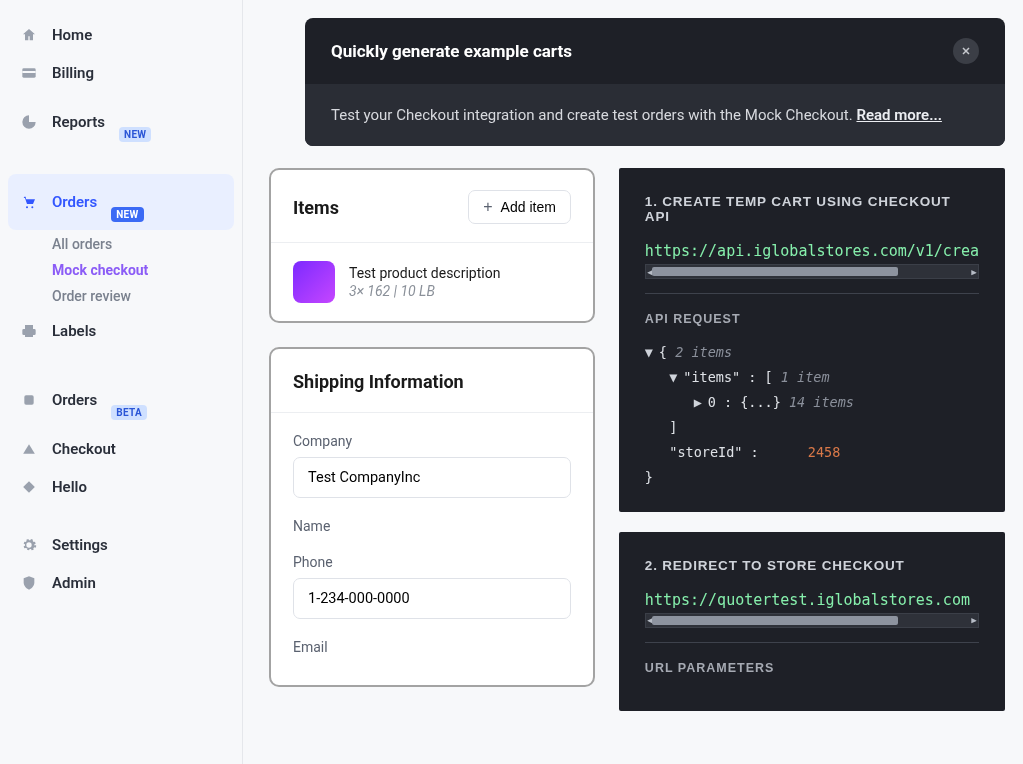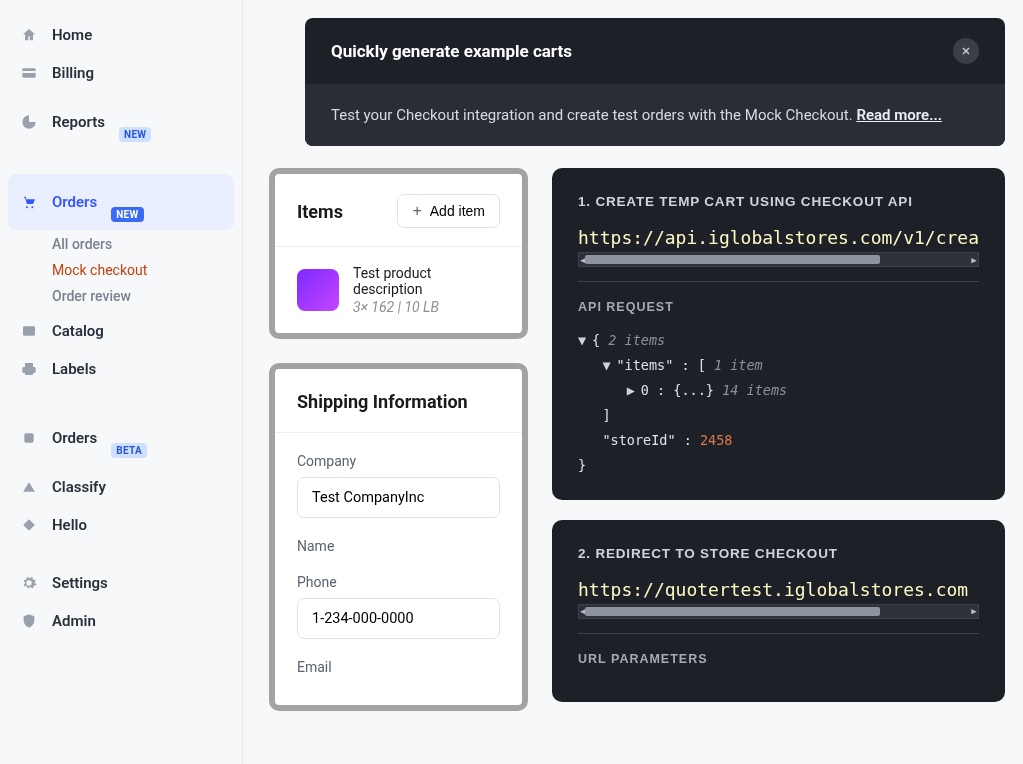--- a/index.html
+++ b/index.html
@@ -6,72 +6,72 @@
 html, body { height: 100%; font-family: -apple-system, BlinkMacSystemFont, "Segoe UI", Roboto, sans-serif; background: #f7f8fa; color: #1a1a1a; }
 .app { display: flex; height: 764px; width: 1023px; overflow: hidden; }
 
 
 .sidebar { width: 243px; background: #f7f8fa; border-right: 1px solid #e5e7eb; padding: 18px 8px; overflow-y: auto; }
 .nav-item { display: flex; align-items: center; gap: 14px; padding: 8px 12px; font-size: 15px; font-weight: 600; color: #2a2f3a; border-radius: 8px; cursor: pointer; margin-bottom: 4px; }
 .nav-item .icon { width: 18px; height: 18px; display: flex; align-items: center; justify-content: center; color: #9aa1ad; flex-shrink: 0; }
 .nav-item.active { background: #e9efff; color: #3357ff; }
 .nav-item.active .icon { color: #3357ff; }
 .nav-sub { padding-left: 44px; font-size: 14px; font-weight: 500; color: #7a818e; margin: 6px 0 10px; cursor: pointer; }
-.nav-sub.active { color: #c2410c; font-weight: 400; }
+.nav-sub.active { color: #8b5cf6; font-weight: 700; }
 .badge { display: inline-block; font-size: 10px; font-weight: 700; letter-spacing: .3px; background: #3b6af5; color: #fff; border-radius: 4px; padding: 2px 5px; margin-top: 25px; }
 .badge.light { background: #cfe0ff; color: #2a55d6; }
 .nav-spacer { height: 20px; }
 
 
 .main { flex: 1; overflow-y: auto; padding: 18px 18px 0 26px; display: flex; flex-direction: column; gap: 22px; }
 
 
 .banner { background: #1e2027; border-radius: 8px; color: #eceef2; overflow: hidden; margin-left: 36px; }
 .banner-top { display: flex; align-items: center; justify-content: space-between; padding: 20px 26px; }
 .banner-top h2 { font-size: 17px; font-weight: 700; color: #fff; }
 .banner-close { width: 26px; height: 26px; border-radius: 50%; background: #3b3e46; display: flex; align-items: center; justify-content: center; color: #c6c9ce; cursor: pointer; }
 .banner-sub { background: #2a2d35; padding: 22px 26px; font-size: 15px; color: #d7d9de; }
 .banner-sub a { color: #eceef2; text-decoration: underline; font-weight: 600; cursor: pointer; }
 
 .cols { display: flex; gap: 24px; align-items: flex-start; }
 .col-left { width: 376px; display: flex; flex-direction: column; gap: 24px; }
 .col-right { flex: 1; display: flex; flex-direction: column; gap: 20px; }
 
-.card { background: #fff; border: 6px solid #a3a3a3; border-radius: 10px; overflow: hidden; }
+.card { background: #fff; border: 2px solid #a3a3a3; border-radius: 10px; overflow: hidden; }
 .card-head { display: flex; align-items: center; justify-content: space-between; padding: 20px 22px 18px; }
 .card-head h3 { font-size: 18px; font-weight: 700; }
 .btn { display: inline-flex; align-items: center; gap: 8px; border: 1px solid #dfe2e8; background: #fff; padding: 8px 14px; border-radius: 7px; font-size: 14px; font-weight: 500; cursor: pointer; }
 .btn .plus { font-size: 16px; line-height: 1; color: #5b6270; }
 
 .item-row { display: flex; align-items: center; gap: 14px; border-top: 1px solid #eceef1; padding: 18px 22px; }
 .thumb { width: 42px; height: 42px; border-radius: 8px; background: linear-gradient(135deg, #7c2aff, #c546ff); flex-shrink: 0; }
 .item-desc { font-size: 14px; }
 .item-desc .meta { color: #8a9099; font-style: italic; margin-top: 2px; }
 
 .form-sec { padding: 0 22px 22px; }
 .form-title { padding: 22px 22px 20px; border-bottom: 1px solid #eceef1; }
 .form-title h3 { font-size: 18px; font-weight: 700; }
 .field { margin-top: 20px; }
 .field label { display: block; font-size: 14px; color: #5b6270; margin-bottom: 8px; }
 .field input { width: 100%; border: 1px solid #dfe2e8; border-radius: 7px; padding: 11px 14px; font-size: 14.5px; font-family: inherit; }
 
 
-.api-card { background: #1e2027; border-radius: 10px; padding: 26px 26px 22px; color: #dfe2e7; font-family: ui-monospace, SFMono-Regular, Menlo, monospace; font-size: 13.5px; }
+.api-card { background: #1e2027; border-radius: 2px; padding: 26px 26px 22px; color: #dfe2e7; font-family: ui-monospace, SFMono-Regular, Menlo, monospace; font-size: 13.5px; }
 .api-title { font-weight: 700; letter-spacing: .8px; font-size: 13.5px; color: #cfd3da; font-family: -apple-system, sans-serif; margin-bottom: 18px; }
-.api-url { color: #fef9c3; white-space: nowrap; overflow: hidden; font-size: 18px; margin-bottom: 4px; }
+.api-url { color: #86efac; white-space: nowrap; overflow: hidden; font-size: 15px; margin-bottom: 4px; }
 .api-scroll { height: 15px; background: #2e3139; border: 1px solid #3b3f48; position: relative; margin-bottom: 14px; }
 .api-scroll .scroll-thumb { position: absolute; left: 6px; top: 2px; height: 9px; width: 74%; background: #8d939f; border-radius: 2px; }
 .api-scroll .arrow { position: absolute; top: 1px; width: 10px; height: 11px; color: #b7bcc6; font-size: 9px; display: flex; align-items: center; justify-content: center; }
 .api-scroll .arrow.l { left: -1px; }
 .api-scroll .arrow.r { right: -1px; }
 .hr { border-top: 1px solid #3e424c; margin: 6px 0 18px; }
 .api-label { font-weight: 700; letter-spacing: 1px; font-size: 12.5px; color: #a6aab3; font-family: -apple-system, sans-serif; margin-bottom: 14px; }
 .json-tree { line-height: 1.85; white-space: pre; font-size: 13.5px; }
 .json-tree .muted { color: #8b909b; font-style: italic; }
-.json-tree .num { color: #d97848; }
+.json-tree .num { color: #d97848; margin-left: 41px; }
 .json-tree .caret { display: inline-block; width: 10px; margin-right: 4px; color: #cfd3da; }
 </style>
 </head>
 <body>
 
 <div class="app">
 
   <aside class="sidebar">
     <div class="nav-item">
       <span class="icon">
@@ -113,28 +113,20 @@
       <span>Orders</span>
       <span class="badge">NEW</span>
     </div>
     <div class="nav-sub">All orders</div>
     <div class="nav-sub active">Mock checkout</div>
     <div class="nav-sub">Order review</div>
 
     <div class="nav-item">
       <span class="icon">
           <svg width="16" height="16" viewBox="0 0 24 24" fill="currentColor">
-            <rect x="3" y="5" width="18" height="14" rx="2"></rect>
-          </svg>
-        </span>
-      <span>Catalog</span>
-    </div>
-    <div class="nav-item">
-      <span class="icon">
-          <svg width="16" height="16" viewBox="0 0 24 24" fill="currentColor">
             <path d="M6 9V3h12v6M6 18H4a2 2 0 0 1-2-2v-5a2 2 0 0 1 2-2h16a2 2 0 0 1 2 2v5a2 2 0 0 1-2 2h-2M6 14h12v7H6z"></path>
           </svg>
         </span>
       <span>Labels</span>
     </div>
 
     <div class="nav-spacer"></div>
 
     <div class="nav-item">
       <span class="icon">
@@ -144,21 +136,21 @@
         </span>
       <span>Orders</span>
       <span class="badge light">BETA</span>
     </div>
     <div class="nav-item">
       <span class="icon">
           <svg width="14" height="14" viewBox="0 0 24 24" fill="currentColor">
             <path d="M12 4l10 16H2z"></path>
           </svg>
         </span>
-      <span>Classify</span>
+      <span>Checkout</span>
     </div>
     <div class="nav-item">
       <span class="icon">
           <svg width="14" height="14" viewBox="0 0 24 24" fill="currentColor">
             <path d="M12 2l10 10-10 10L2 12z"></path>
           </svg>
         </span>
       <span>Hello</span>
     </div>
 

